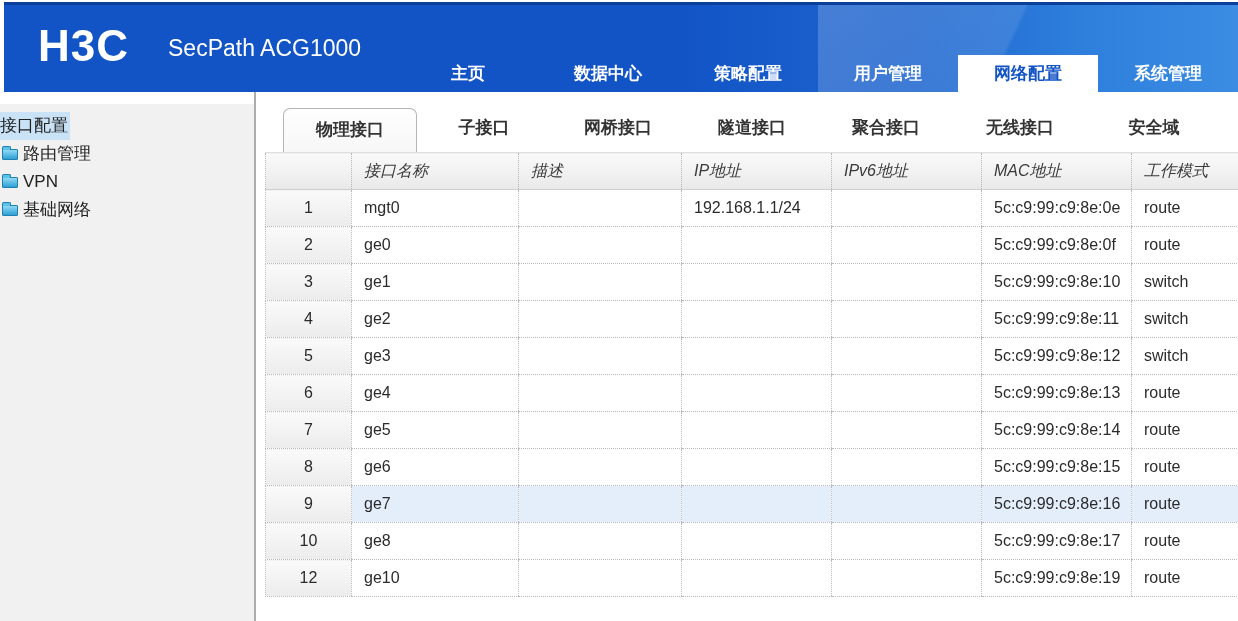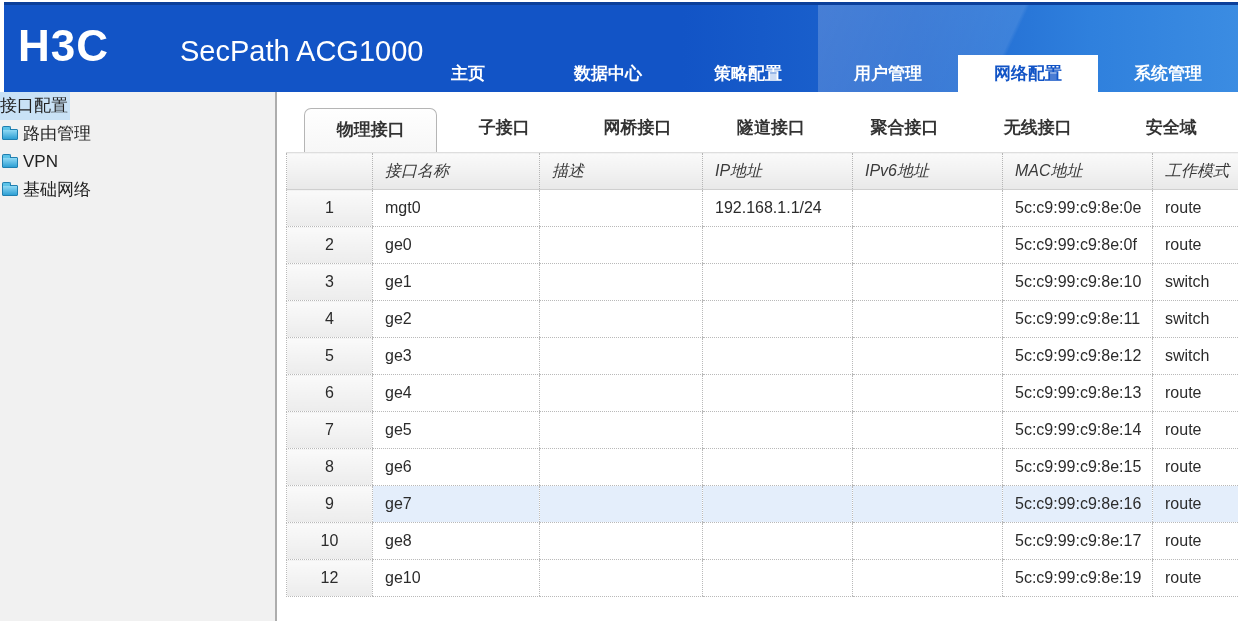--- a/index.html
+++ b/index.html
@@ -13,41 +13,41 @@
     border-top:3px solid #0b3f9a;
     background:linear-gradient(90deg,#1254c6 0%,#1254c6 55%,#1e66cf 74%,#2f80dd 88%,#3b8ce2 100%);
     overflow:hidden;
   }
   .app-header .swoosh {
     position:absolute; right:0; top:0; width:420px; height:100%;
     background:linear-gradient(115deg, rgba(255,255,255,0.20) 0%, rgba(255,255,255,0.10) 45%, rgba(255,255,255,0) 46%);
     pointer-events:none;
   }
   .logo {
-    position:absolute; left:14px; top:16px;
+    position:absolute; left:34px; top:16px;
     color:#fff; font-size:44px; font-weight:bold; letter-spacing:1px;
   }
   .product {
-    position:absolute; left:176px; top:30px;
-    color:#fff; font-size:29px; font-weight:normal;
+    position:absolute; left:164px; top:30px;
+    color:#fff; font-size:23px; font-weight:normal;
   }
   .mainnav {
     position:absolute; right:0; bottom:0; height:37px; display:flex;
   }
   .navtab {
     width:140px; height:37px; line-height:37px; text-align:center;
     color:#fff; font-size:17px; font-weight:600; cursor:pointer;
   }
   .navtab.active { background:#fff; color:#1254c6; }
 
   
   .body-wrap { display:flex; height:529px; }
   .sidebar {
-    width:275px; background:#f1f1f1; flex:none;
-    font-size:17px; color:#222;
+    width:254px; background:#f1f1f1; padding-top:8px; flex:none;
+    font-size:17px; color:#222;margin-top:12px;
   }
   .side-divider { width:2px; background:#adadad; flex:none; }
   .side-item { height:28px; line-height:28px; display:flex; align-items:center; cursor:pointer; white-space:nowrap; }
   .side-item .sel-label { background:#c9e2f6; padding:0 2px 0 0; }
   .folder-icon {
     position:relative; width:16px; height:11px; margin:0 5px 0 2px; flex:none;
     background:linear-gradient(#8fd9f4,#2e9fd4); border:1px solid #1f7fb0; border-radius:1px;
   }
   .folder-icon::before {
     content:""; position:absolute; top:-4px; left:-1px; width:7px; height:3px;

